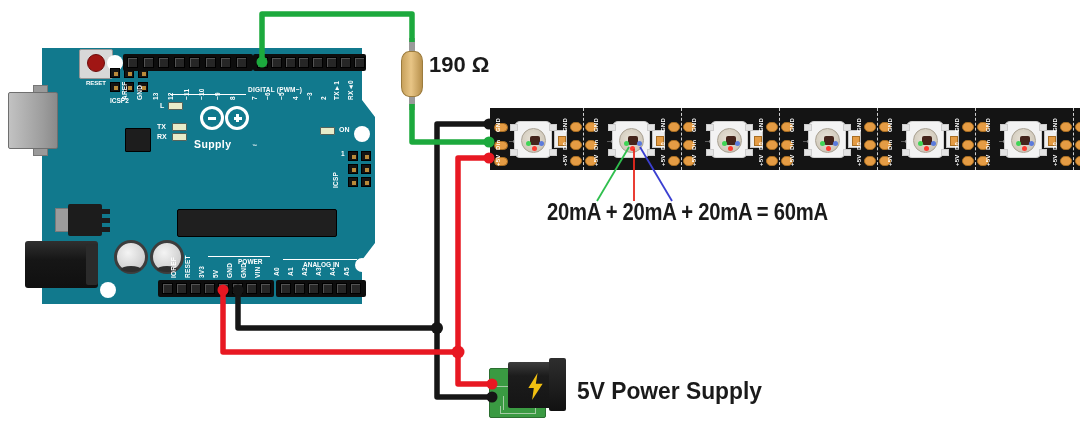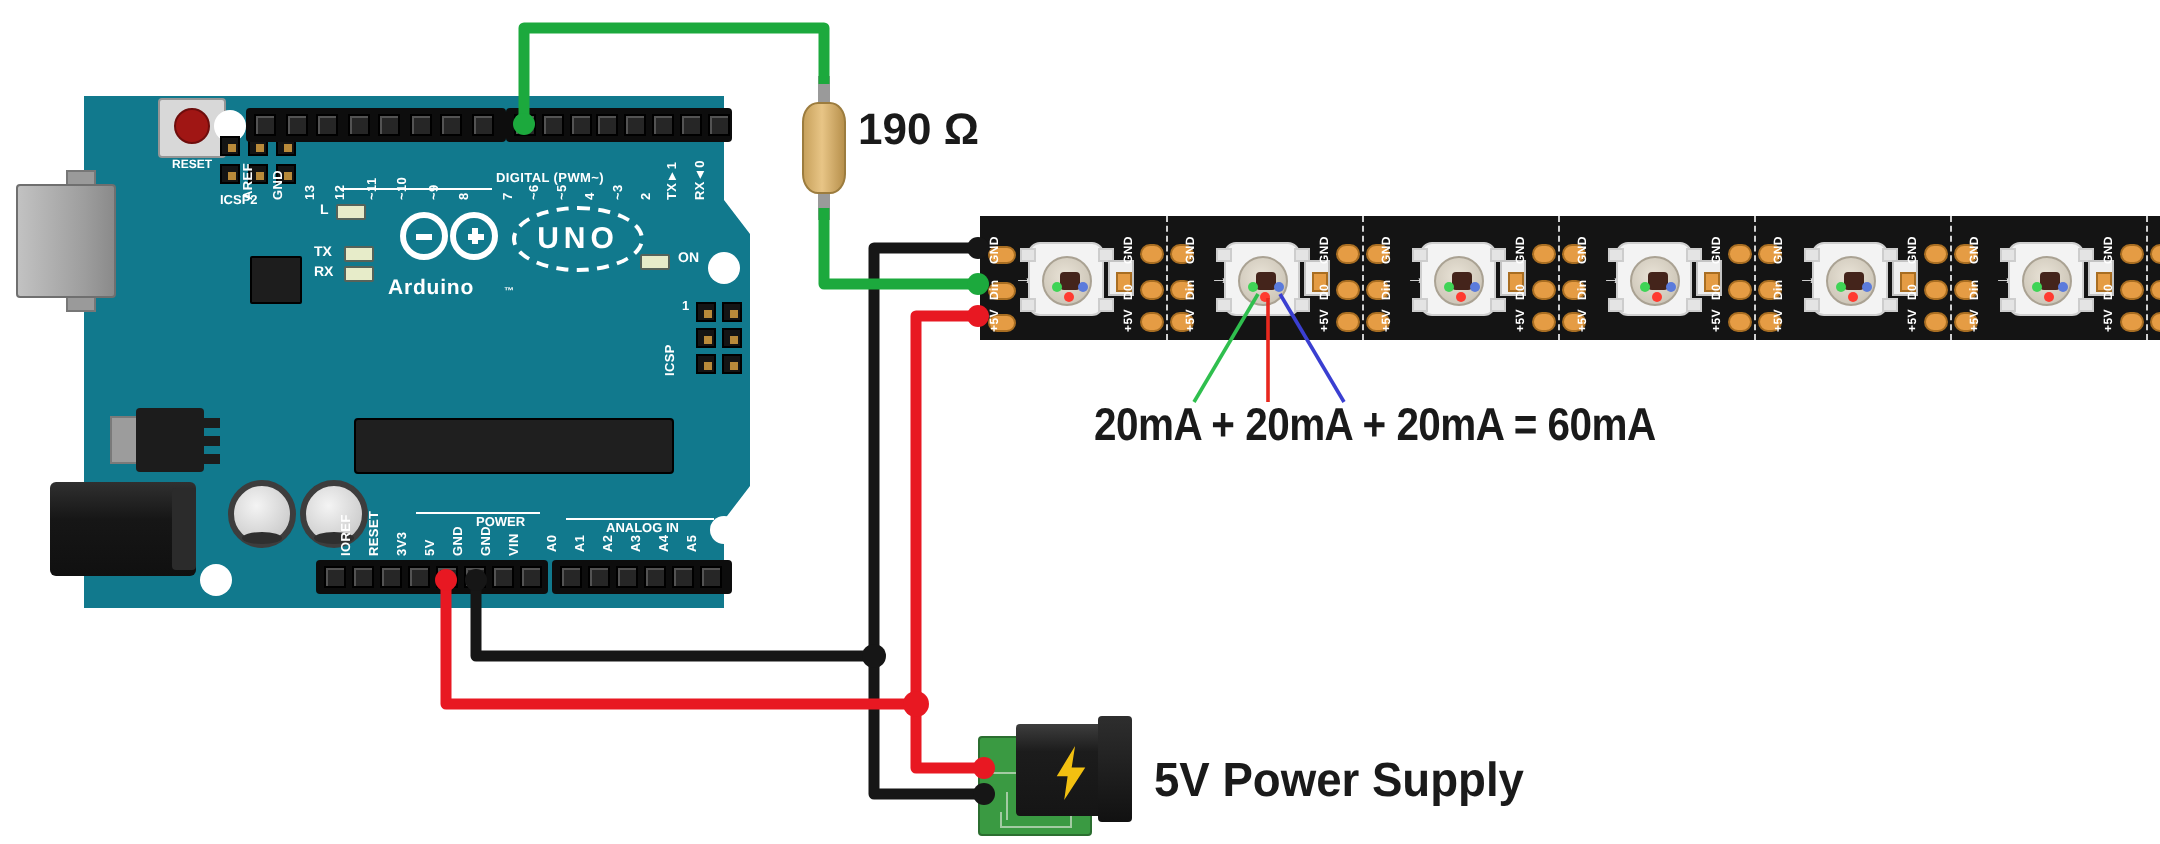--- a/index.html
+++ b/index.html
@@ -128,24 +128,23 @@
   <div class="silk" style="left:157px;top:133px;font-size:7px;">RX</div>
   <div class="led-ind" style="left:172px;top:133px;"></div>
 
   <div class="abs" style="left:125px;top:128px;width:26px;height:24px;background:#1d1d1d;border:1px solid #000;border-radius:1px;"></div>
 
   <div class="ring" style="left:200px;top:106px;"></div>
   <div class="ring" style="left:225px;top:106px;"></div>
   <div class="abs" style="left:208px;top:116.5px;width:8px;height:3px;background:#fff;"></div>
   <div class="abs" style="left:233.5px;top:116.5px;width:8px;height:3px;background:#fff;"></div>
   <div class="abs" style="left:236px;top:114px;width:3px;height:8px;background:#fff;"></div>
-  <div class="silk" style="left:194px;top:138px;font-size:10.5px;letter-spacing:.4px;">Arduino</div>
+  <div class="silk" style="left:194px;top:138px;font-size:10.5px;letter-spacing:.4px;">Supply</div>
   <div class="silk" style="left:252px;top:143px;font-size:5px;">™</div>
 
-  <div class="abs" style="left:256px;top:103px;width:66px;height:33px;border:2px dashed #fff;border-radius:50%;color:#fff;font-weight:700;font-size:15px;letter-spacing:2.5px;text-align:center;line-height:30px;">UNO</div>
 
   <div class="led-ind" style="left:320px;top:127px;"></div>
   <div class="silk" style="left:339px;top:126px;font-size:7px;">ON</div>
 
   <div class="silk" style="left:341px;top:150px;font-size:6.5px;">1</div>
   <div class="abs" style="left:348px;top:151px;width:26px;height:38px;">
     <div class="icsp-pin" style="left:0;top:0;"></div>
       <div class="icsp-pin" style="left:13px;top:0;"></div>
     <div class="icsp-pin" style="left:0;top:13px;"></div>
       <div class="icsp-pin" style="left:13px;top:13px;"></div>

